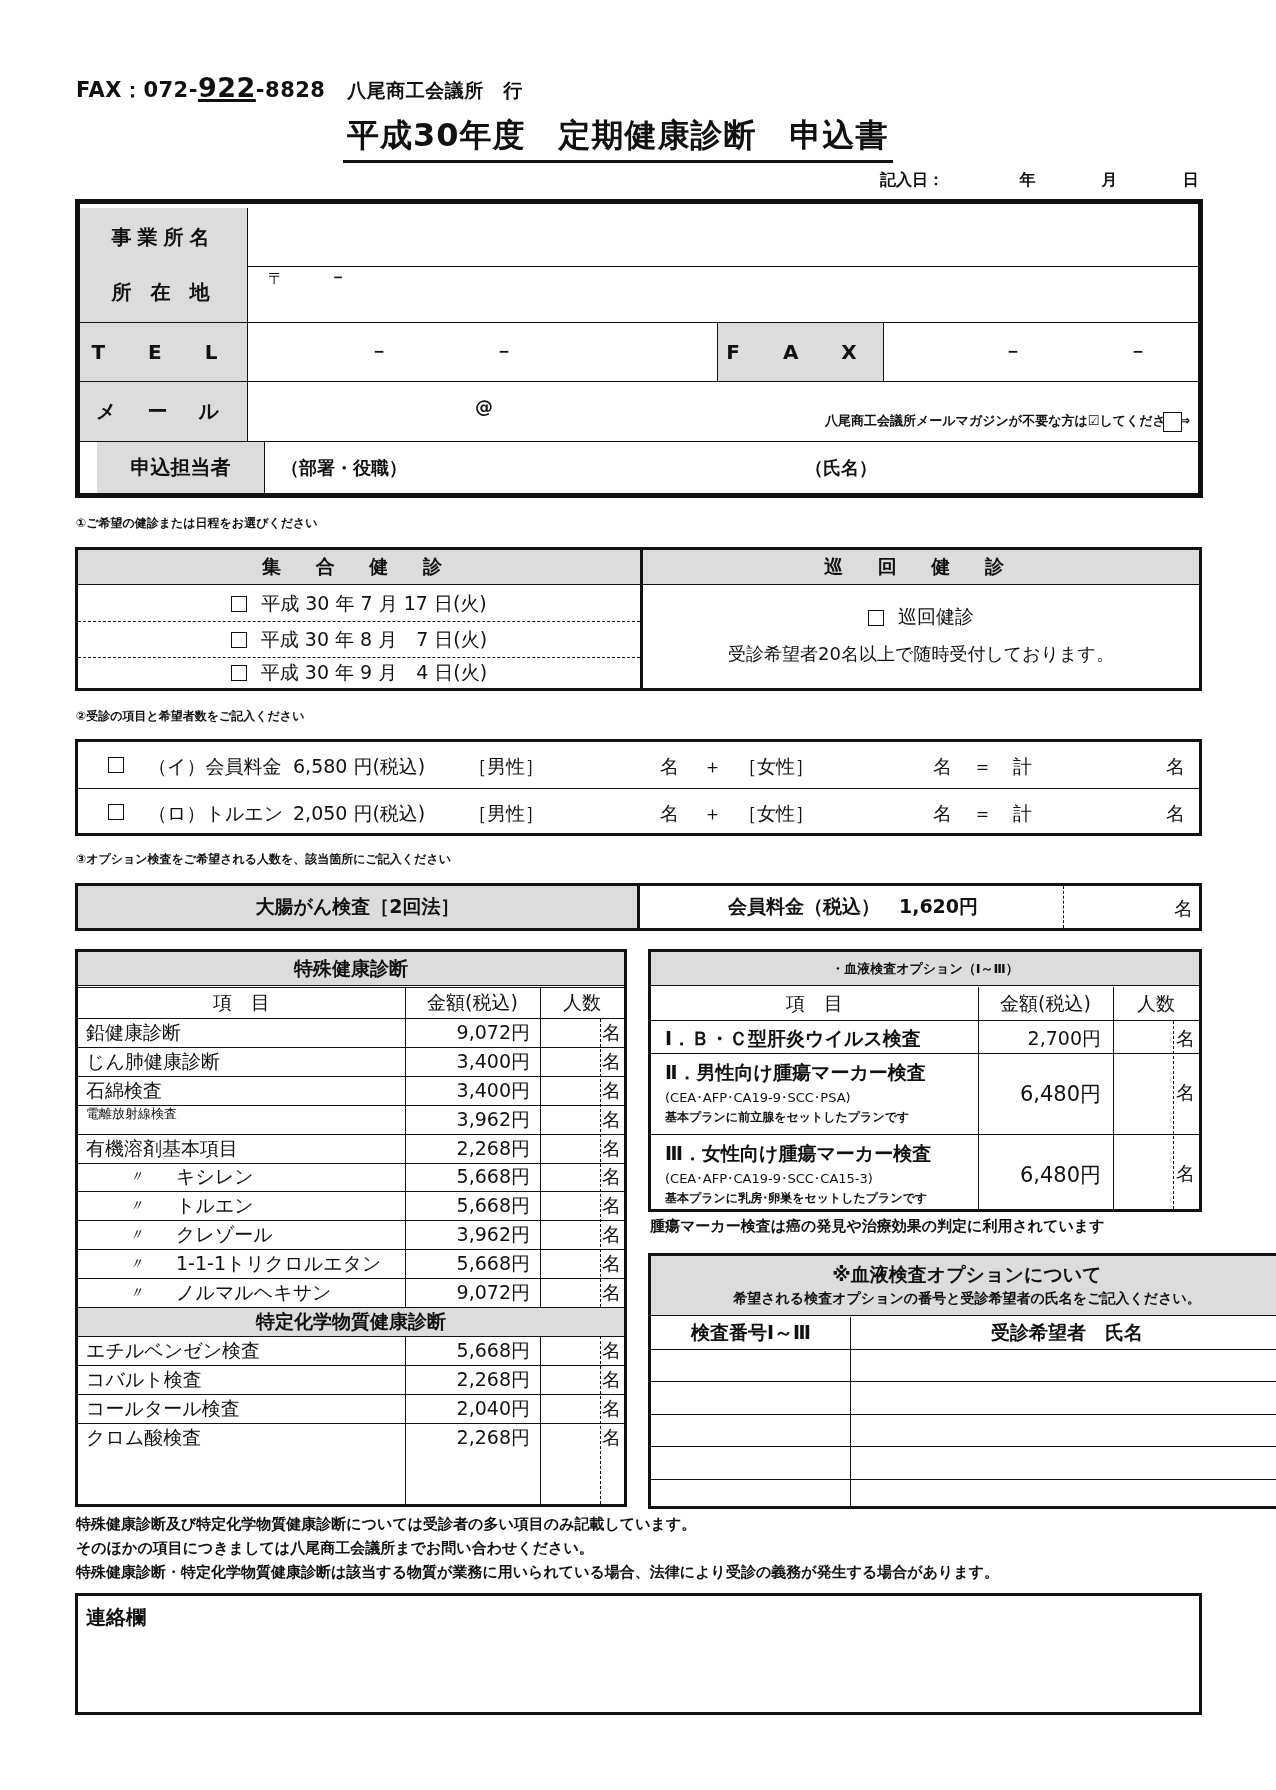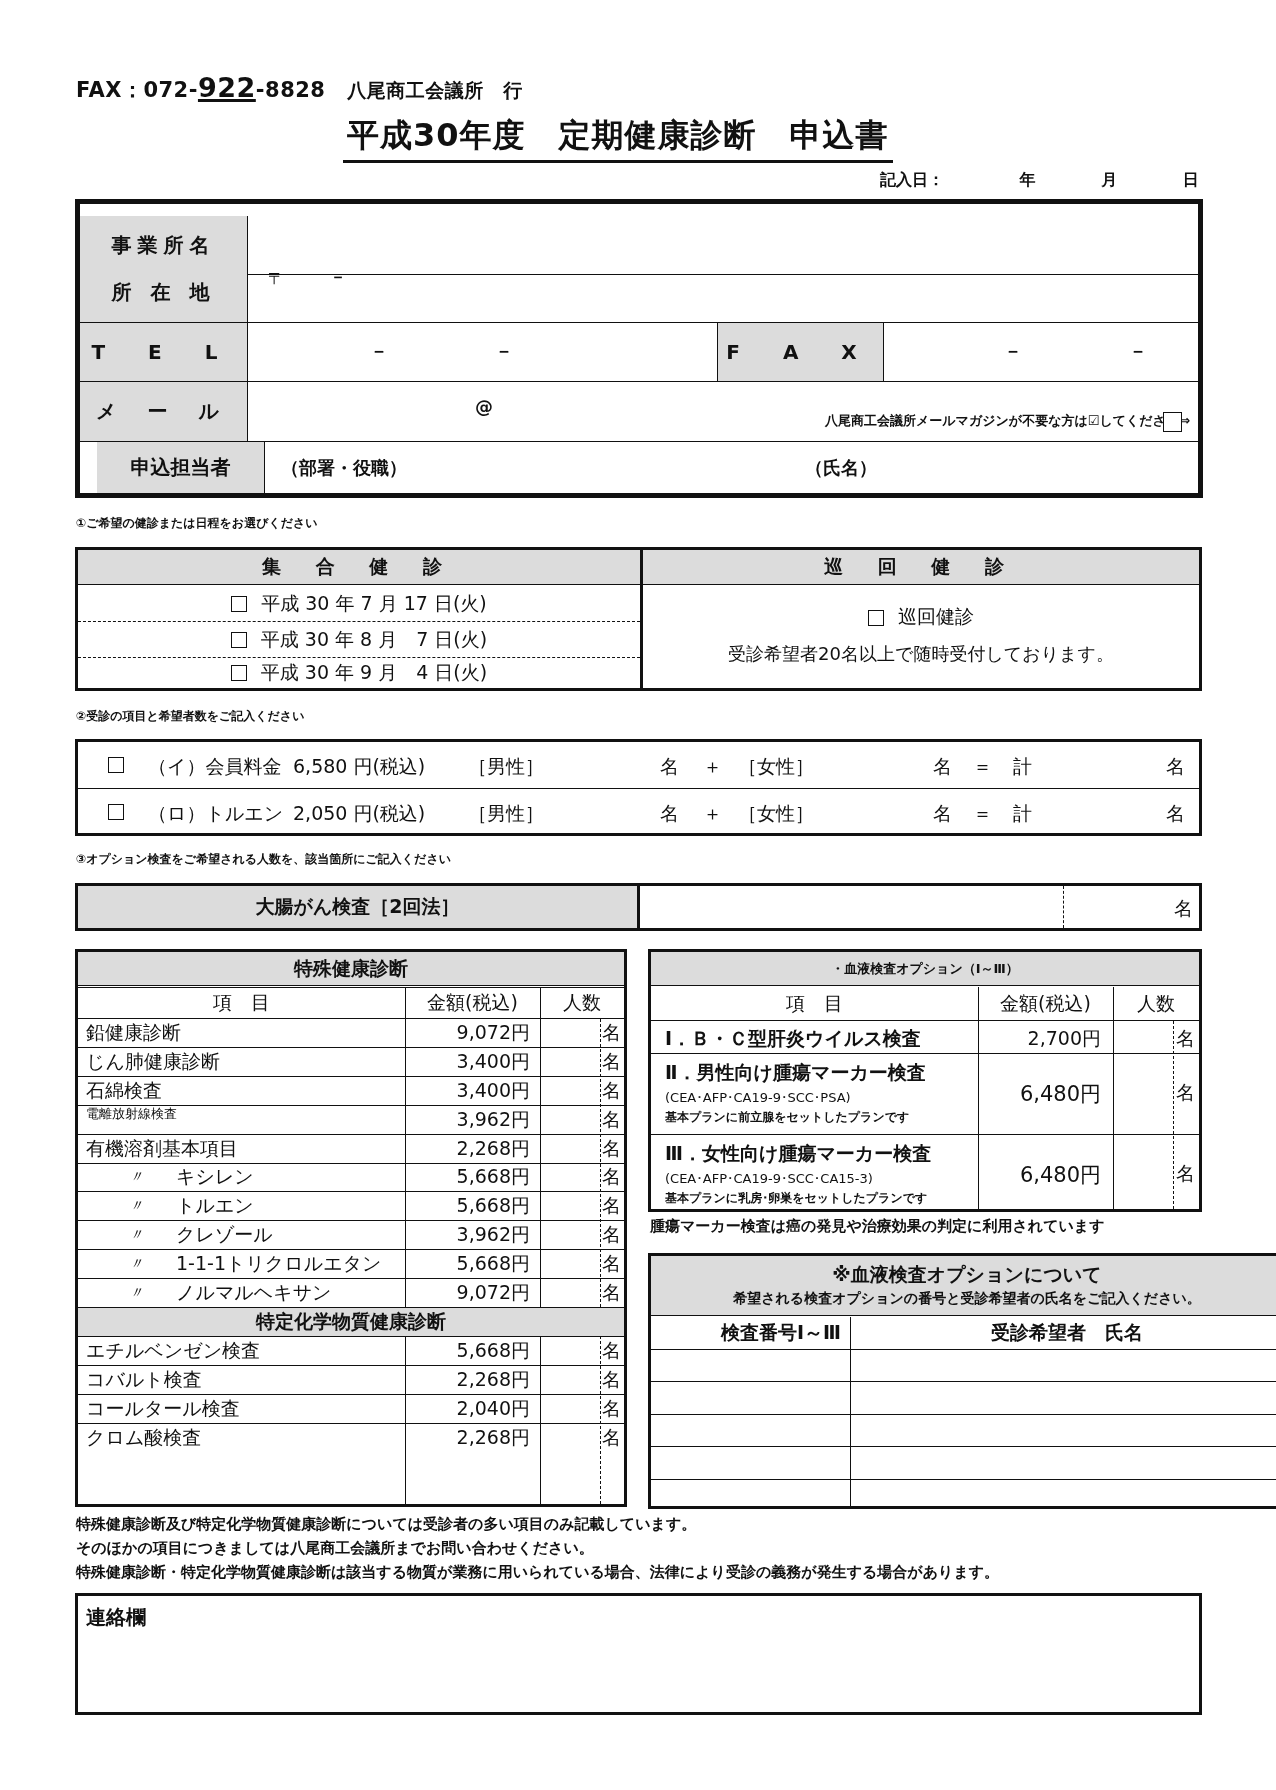--- a/index.html
+++ b/index.html
@@ -44,21 +44,21 @@
 </div>
 <div id="title" class="abs">平成30年度　定期健康診断　申込書</div>
 <div id="date-line" class="abs">
   <span>記入日：</span>
   <span style="margin-left:70px;">年</span>
   <span style="margin-left:60px;">月</span>
   <span style="margin-left:60px;">日</span>
 </div>
 
 <div id="info" class="abs">
-  <div class="info-row" style="top:12px;height:59px;font-family:Liberation Mono, monospace;">
+  <div class="info-row" style="top:4px;height:59px;font-family:Liberation Mono, monospace;">
     <div class="info-label gray center">事業所名</div>
     <div class="info-cell" style="left:170px;right:0;"></div>
   </div>
   <div class="info-row" style="top:59px;height:60px;">
     <div class="info-label gray center">所 在 地</div>
     <div class="info-cell" style="left:170px;right:0;">
       <span class="abs" style="left:18px;top:6px;font-size:16px;">〒</span>
       <span class="abs" style="left:80px;top:4px;font-size:16px;font-weight:bold;">－</span>
     </div>
   </div>
@@ -149,20 +149,21 @@
     <span class="abs row-text" style="left:855px;top:12px;">名</span>
     <span class="abs row-text" style="left:895px;top:12px;">＝</span>
     <span class="abs row-text" style="left:935px;top:12px;">計</span>
     <span class="abs row-text" style="left:1088px;top:12px;">名</span>
   </div>
 </div>
 
 <div class="abs sec-title" style="left:76px;top:851px;">③オプション検査をご希望される人数を、該当箇所にご記入ください</div>
 <div class="abs tbl" style="left:75px;top:883px;width:1127px;height:48px;">
   <div class="abs gray center bold" style="left:0;top:0;width:562px;height:100%;font-size:19px;border-right:3px solid #111;">大腸がん検査［2回法］</div>
+  <div class="abs center bold" style="left:565px;top:0;width:420px;height:100%;font-size:19px;">会員料金（税込）　1,620円</div>
   <div class="vdash" style="left:985px;top:0;bottom:0;"></div>
   <div class="abs" style="left:988px;top:0;right:0;height:100%;">
     <span class="abs row-text" style="right:6px;top:10px;">名</span>
   </div>
 </div>
 
 <div id="special" class="abs tbl" style="left:75px;top:949px;width:552px;height:558px;">
     <div class="abs gray center bold" style="left:0;right:0;top:0;height:34px;font-size:19px;border-bottom:1.5px solid #111;">特殊健康診断</div>
     <div class="abs center" style="left:0;width:327px;top:35px;height:31px;font-size:19px;">項　目</div>
     <div class="abs center" style="left:327px;width:135px;top:35px;height:31px;font-size:19px;">金額(税込)</div>
@@ -341,21 +342,21 @@
     <span class="abs" style="right:4px;top:26px;font-size:19px;">名</span>
   </div>
 </div>
 <div class="abs bold" style="left:650px;top:1217px;font-size:15px;">腫瘍マーカー検査は癌の発見や治療効果の判定に利用されています</div>
 
 <div class="abs tbl" style="left:648px;top:1253px;width:638px;height:256px;">
   <div class="abs gray" style="left:0;right:0;top:0;height:60px;border-bottom:1.5px solid #111;">
     <div class="abs bold" style="left:0;right:0;top:6px;text-align:center;font-size:19px;">※血液検査オプションについて</div>
     <div class="abs bold" style="left:0;right:0;top:34px;text-align:center;font-size:14px;">希望される検査オプションの番号と受診希望者の氏名をご記入ください。</div>
   </div>
-  <div class="abs center bold" style="left:0;width:200px;top:61px;height:32px;font-size:19px;margin-left:30px;">検査番号Ⅰ～Ⅲ</div>
+  <div class="abs center bold" style="left:0;width:200px;top:61px;height:32px;font-size:19px;">検査番号Ⅰ～Ⅲ</div>
   <div class="abs center bold" style="left:200px;right:0;top:61px;height:32px;font-size:19px;">受診希望者　氏名</div>
   <div class="abs" style="left:199px;top:61px;bottom:0;border-left:1.5px solid #111;"></div>
   <div id="about-rows" class="abs" style="left:0;right:0;top:93px;bottom:0;">
       <div class="abs" style="left:0;right:0;top:0px;height:32.4px;border-top:1.5px solid #111;">
         <div class="abs" style="left:0;width:199px;top:0;bottom:0;"></div>
         <div class="abs" style="left:201px;right:0;top:0;bottom:0;"></div>
       </div>
       <div class="abs" style="left:0;right:0;top:32.4px;height:32.4px;border-top:1.5px solid #111;">
         <div class="abs" style="left:0;width:199px;top:0;bottom:0;"></div>
         <div class="abs" style="left:201px;right:0;top:0;bottom:0;"></div>

